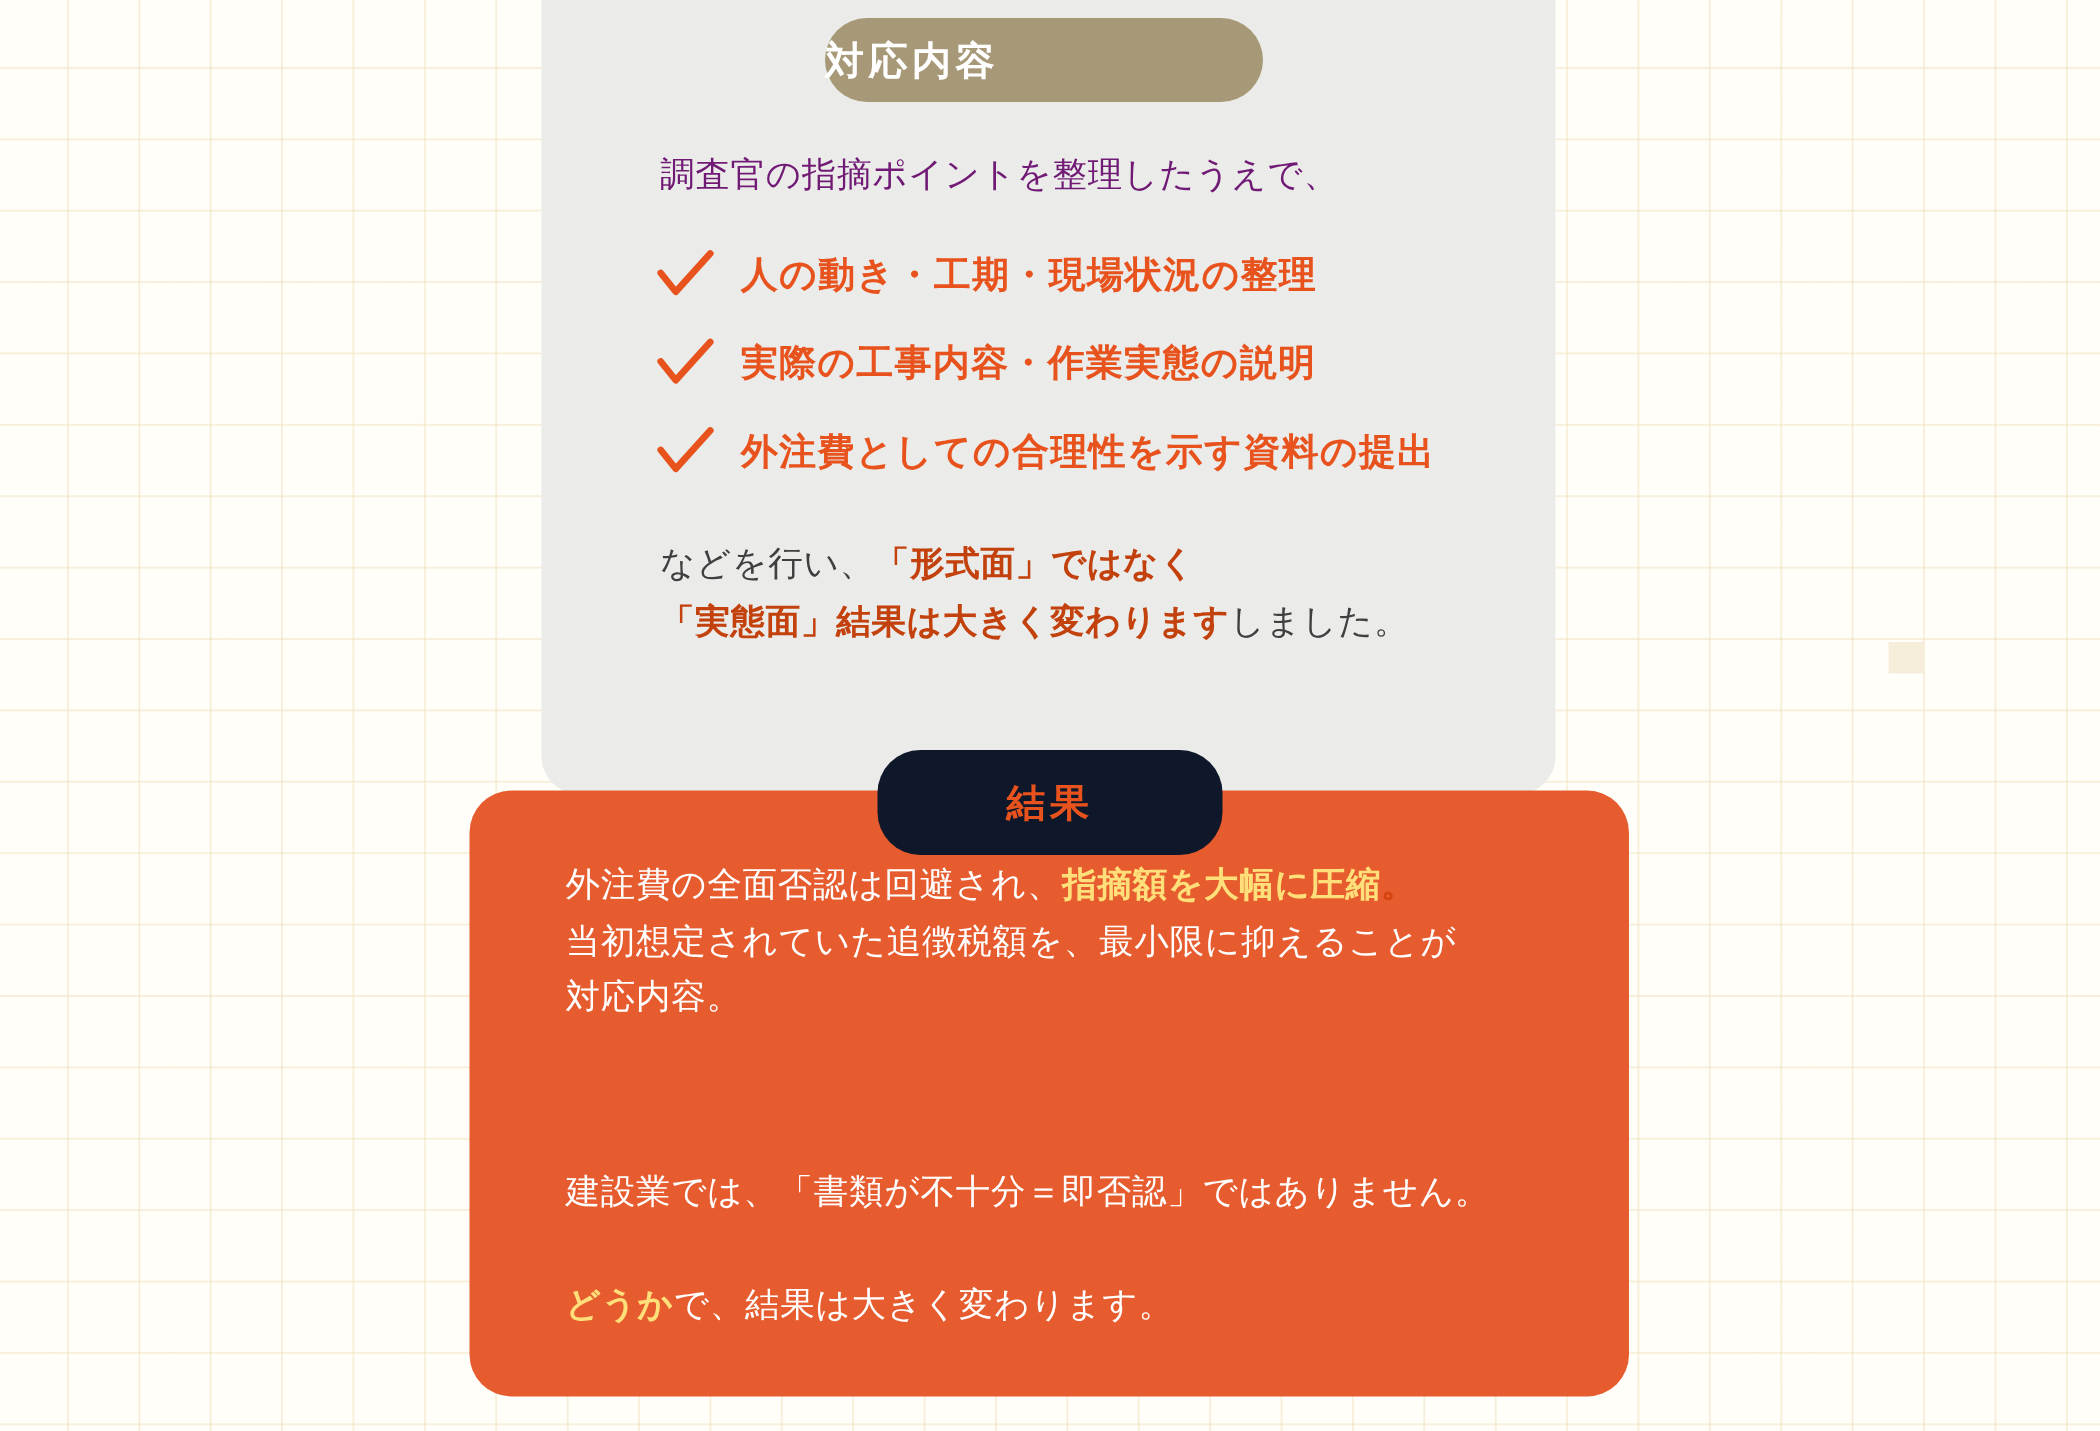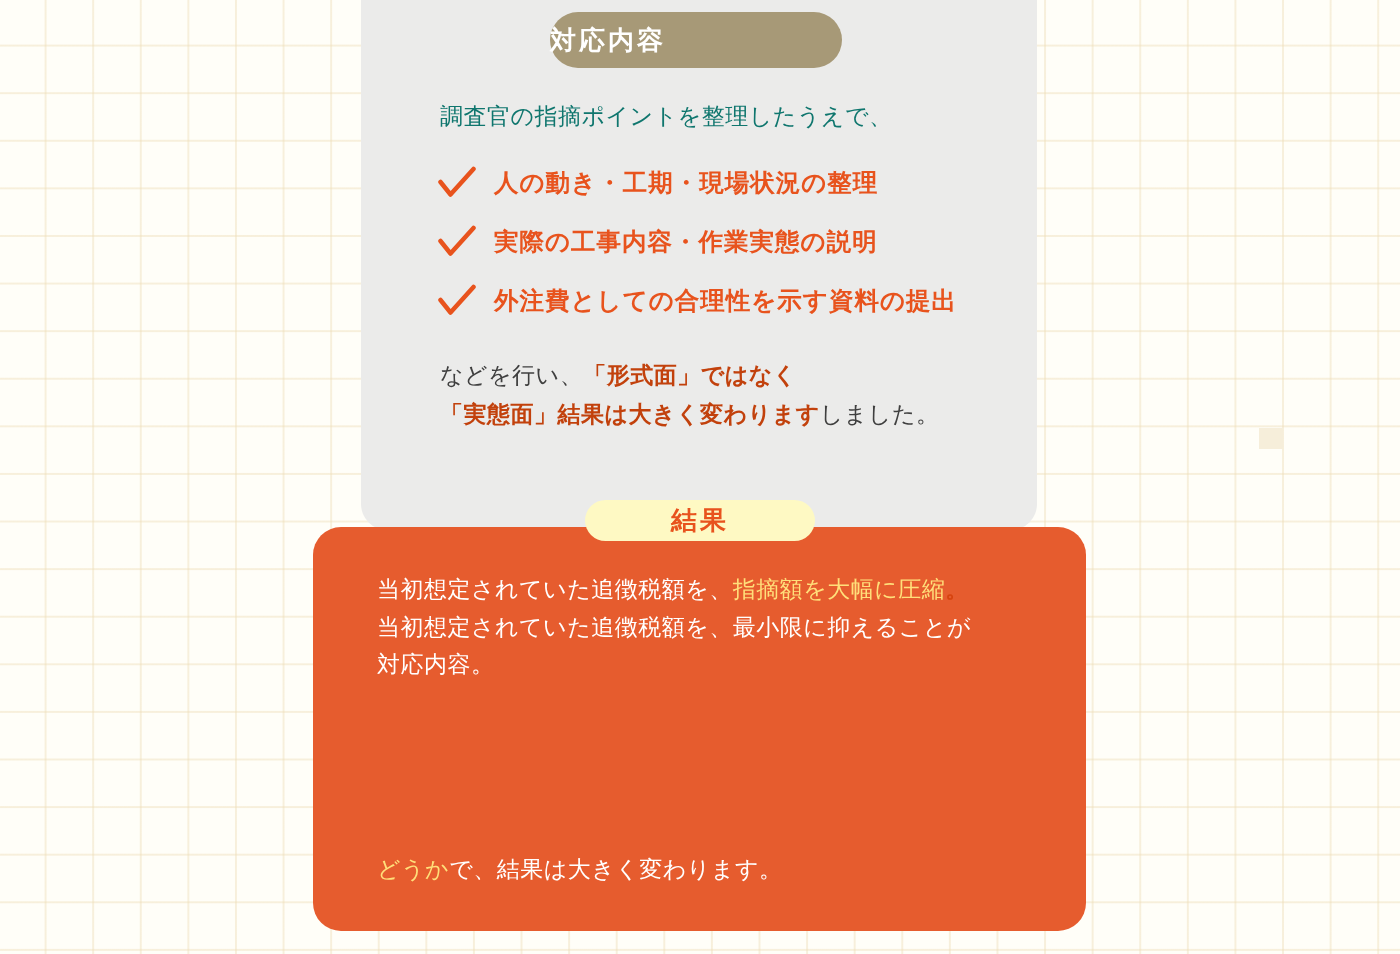--- a/index.html
+++ b/index.html
@@ -26,21 +26,21 @@
     background:#EBEBEA;border-radius:0 0 26px 26px;z-index:1;
   }
   .badge-response{
     position:absolute;left:550px;top:12px;width:292px;height:56px;
     border-radius:28px;background:#A79977;color:#FFFFFF;
     font-size:26px;font-weight:bold;letter-spacing:3px;
     display:flex;align-items:center;justify-content:flex-start;z-index:3;
   }
   .intro{
     position:absolute;left:79px;top:101px;margin:0;
-    font-size:23px;color:#0f766e;letter-spacing:0.5px;
+    font-size:23px;color:#701a75;letter-spacing:0.5px;
   }
   .checklist{
     position:absolute;left:76px;top:163px;margin:0;padding:0;list-style:none;
   }
   .checklist li{display:flex;align-items:center;height:38px;margin-bottom:21px;}
   .checklist .check{flex:0 0 auto;display:block;}
   .checklist .label{
     margin-left:17px;color:#E8531D;font-weight:bold;
     font-size:24.5px;letter-spacing:1px;white-space:nowrap;
   }
@@ -48,31 +48,31 @@
     position:absolute;left:79px;top:356px;margin:0;
     font-size:23px;line-height:39px;color:#3F3F3F;letter-spacing:0.5px;
   }
   .em-orange{color:#c2410c;font-weight:bold;}
   
   .orange-card{
     position:absolute;left:313px;top:527px;width:773px;height:404px;
     background:#E65C2E;border-radius:28px;z-index:2;
   }
   .badge-result{
-    position:absolute;left:585px;top:500px;width:230px;height:41px;
-    border-radius:28.5px;background:#fef9c3;color:#E8531D;
+    position:absolute;left:585px;top:500px;width:230px;height:70px;
+    border-radius:28.5px;background:#0f172a;color:#E8531D;
     font-size:26px;font-weight:bold;letter-spacing:3px;
     display:flex;align-items:center;justify-content:center;z-index:4;
   }
   .result-text{
     position:absolute;left:64px;top:44px;margin:0;
     font-size:23px;line-height:37.5px;color:#FFFFFF;letter-spacing:0.5px;
     white-space:nowrap;
   }
-  .em-yellow{color:#FFDF7A;font-weight:normal;}
+  .em-yellow{color:#FFDF7A;font-weight:bold;}
   .period-accent{color:#D6430E;font-weight:bold;}
   .point-band{
     position:absolute;left:0;top:185px;width:188px;height:44px;
     background:#FFFFFF;
     clip-path:polygon(0 0,188px 0,176px 44px,0 44px);
     display:flex;align-items:center;
   }
   .point-label{
     color:#E8531D;font-style:italic;font-weight:bold;font-size:31px;
     padding-left:60px;letter-spacing:1px;
@@ -119,28 +119,28 @@
       <span class="em-orange">「実態面」結果は大きく変わります</span><span>しました。</span>
     </p>
   </section>
 
   <div class="badge-response">
     <span>対応内容</span>
   </div>
 
   <section class="orange-card">
     <p class="result-text">
-      <span>当初想定されていた追徴税額を、</span><span class="em-yellow">指摘額を大幅に圧縮</span><span class="period-accent">。</span><br>
+      <span>外注費の全面否認は回避され、</span><span class="em-yellow">指摘額を大幅に圧縮</span><span class="period-accent">。</span><br>
       <span>当初想定されていた追徴税額を、最小限に抑えることが</span><br>
       <span>対応内容。</span>
     </p>
 
 
     <p class="point-body">
-      <br>
+      <span>建設業では、「書類が不十分＝即否認」ではありません。</span><br>
       <br>
       <span class="em-yellow">どうか</span><span>で、結果は大きく変わります。</span>
     </p>
   </section>
 
   <div class="badge-result">
     <span>結果</span>
   </div>
 </div>
 

